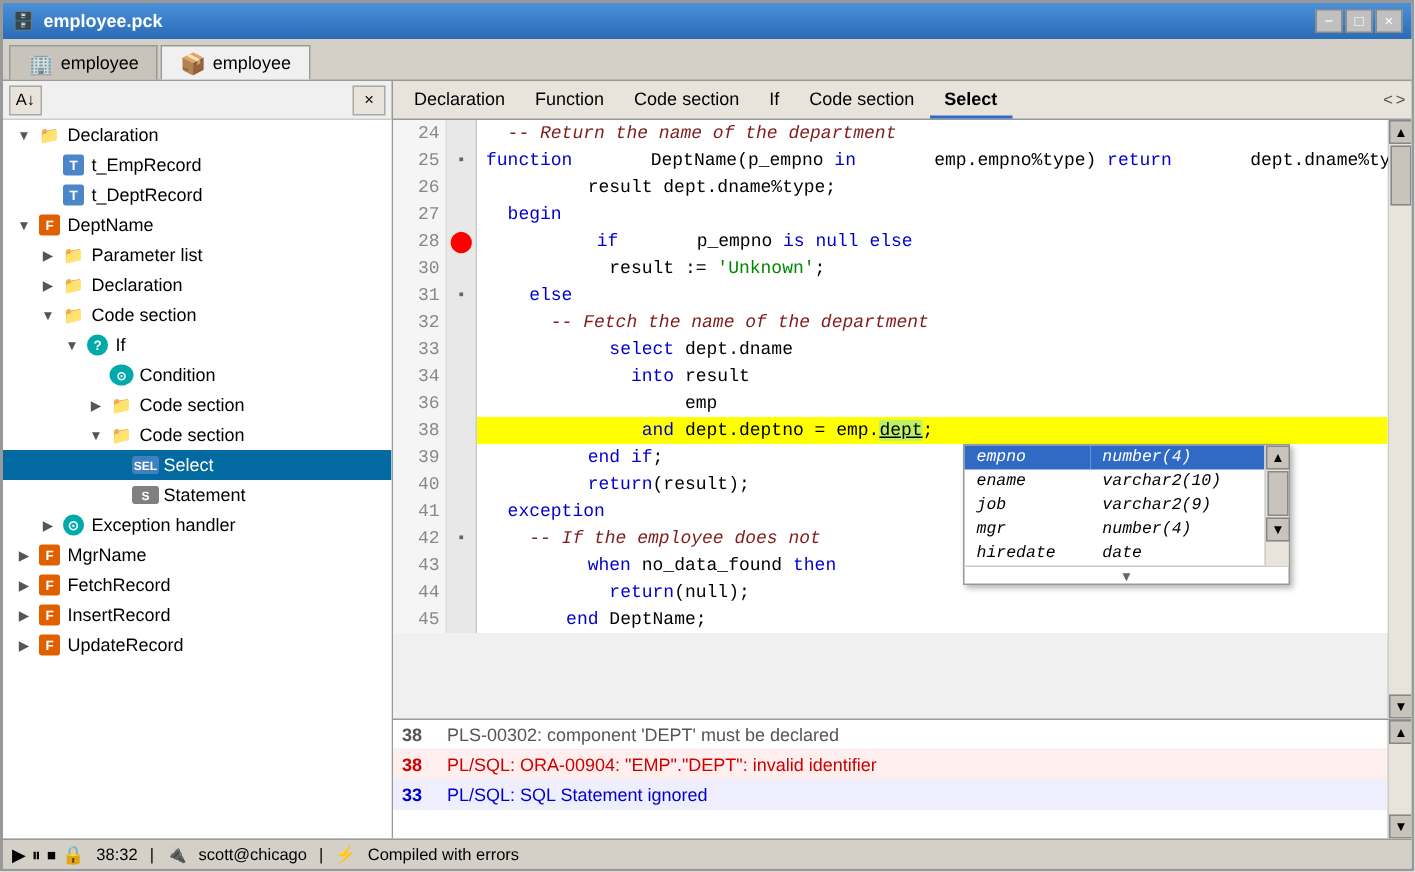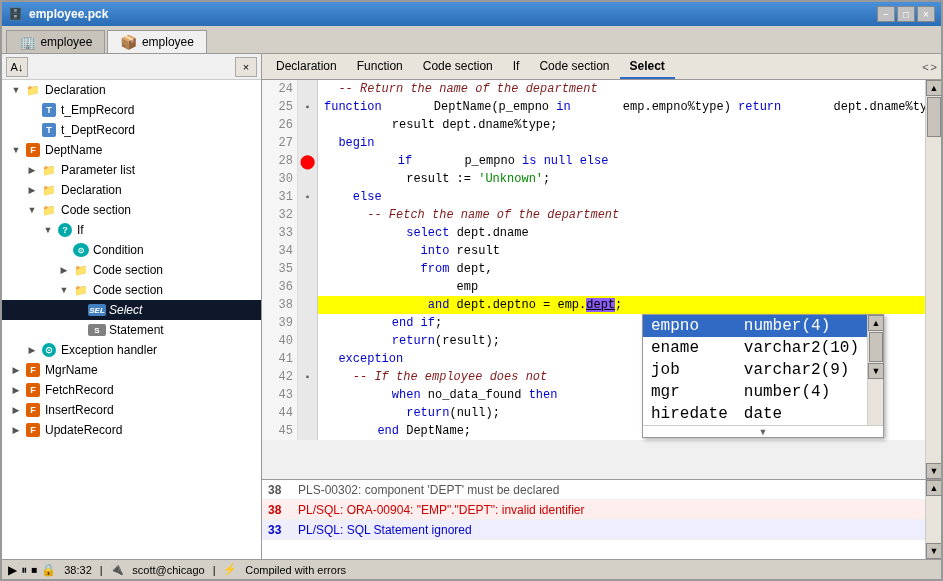--- a/index.html
+++ b/index.html
@@ -18,21 +18,21 @@
     .tab-icon { font-size: 14px; }
     
     .main-area { display: flex; flex: 1; overflow: hidden; }
     
     
     .left-panel { width: 260px; background: #f0f0f0; border-right: 1px solid #999; display: flex; flex-direction: column; flex-shrink: 0; }
     .left-toolbar { display: flex; align-items: center; padding: 2px 4px; border-bottom: 1px solid #ccc; height: 26px; gap: 4px; }
     .toolbar-btn { width: 22px; height: 20px; background: #e8e4dc; border: 1px solid #aaa; display: flex; align-items: center; justify-content: center; font-size: 11px; cursor: pointer; }
     .tree-container { flex: 1; overflow-y: auto; overflow-x: hidden; background: white; }
     .tree-item { display: flex; align-items: center; padding: 2px 2px; cursor: pointer; white-space: nowrap; font-size: 12px; height: 20px; }
-    .tree-item.selected { background: #0f172a; color: white; font-style: italic; }
+    .tree-item.selected { background: #0369a1; color: white; }
     .tree-item .indent { display: inline-block; }
     .tree-item .expander { width: 16px; display: inline-flex; align-items: center; justify-content: center; font-size: 9px; color: #555; }
     .tree-icon { width: 18px; height: 16px; display: inline-flex; align-items: center; justify-content: center; margin-right: 3px; font-size: 11px; }
     .icon-folder { color: #daa520; }
     .icon-type-T { background: #4a86c8; color: white; font-size: 9px; font-weight: bold; width: 14px; height: 14px; border-radius: 2px; display: inline-flex; align-items: center; justify-content: center; }
     .icon-func-F { background: #e06000; color: white; font-size: 9px; font-weight: bold; width: 14px; height: 14px; border-radius: 2px; display: inline-flex; align-items: center; justify-content: center; }
     .icon-select { background: #4080c0; color: white; font-size: 8px; font-weight: bold; width: 22px; height: 12px; border-radius: 2px; display: inline-flex; align-items: center; justify-content: center; }
     .icon-statement { background: #808080; color: white; font-size: 8px; font-weight: bold; width: 22px; height: 12px; border-radius: 2px; display: inline-flex; align-items: center; justify-content: center; }
     .icon-if { background: #00aaaa; color: white; font-size: 9px; font-weight: bold; width: 14px; height: 14px; border-radius: 50%; display: inline-flex; align-items: center; justify-content: center; }
     .icon-condition { background: #00aaaa; color: white; font-size: 8px; font-weight: bold; width: 16px; height: 14px; border-radius: 50%; display: inline-flex; align-items: center; justify-content: center; }
@@ -55,21 +55,21 @@
     .line-code { padding-left: 6px; white-space: pre; }
     
     
     .c-comment { color: #7f1d1d; font-style: italic; }
     .c-keyword { color: #0000cc; }
     .c-string { color: #008800; }
     .c-normal { color: #000000; padding-left: 45px; }
     
     
     .autocomplete-popup { position: absolute; background: white; border: 1px solid #999; box-shadow: 2px 2px 4px rgba(0,0,0,0.3); z-index: 100; }
-    .autocomplete-table { font-family: 'Courier New', monospace; font-size: 16px; min-width: 200px; }
+    .autocomplete-table { font-family: 'Courier New', monospace; font-size: 11px; min-width: 200px; font-style: italic; }
     .autocomplete-table table { width: 100%; border-collapse: collapse; }
     .autocomplete-table td { padding: 2px 8px; }
     .autocomplete-row.selected { background: #316ac5; color: white; }
     .autocomplete-scrollbar { width: 16px; background: #e8e4dc; border-left: 1px solid #ccc; }
     .ac-scroll-btn { width: 16px; height: 16px; background: #c8c4bc; border: 1px solid #888; display: flex; align-items: center; justify-content: center; font-size: 9px; cursor: pointer; }
     .ac-thumb { width: 14px; height: 30px; background: #c8c4bc; margin: 1px; border: 1px solid #888; }
     .autocomplete-footer { height: 12px; border-top: 1px solid #ccc; display: flex; align-items: center; justify-content: center; }
     .ac-down-arrow { font-size: 9px; color: #666; }
     
     
@@ -379,38 +379,33 @@
                 <span class="line-gutter"></span>
                 <span class="line-code c-normal">      <span class="c-keyword">select</span> dept.dname</span>
               </div>
 
               <div class="code-line">
                 <span class="line-num">34</span>
                 <span class="line-gutter"></span>
                 <span class="line-code c-normal">        <span class="c-keyword">into</span> result</span>
               </div>
 
-              <div class="code-line">
-                <span class="line-num">35</span>
-                <span class="line-gutter"></span>
-                <span class="line-code c-normal">        <span class="c-keyword">from</span> dept,</span>
-              </div>
 
               <div class="code-line">
                 <span class="line-num">36</span>
                 <span class="line-gutter"></span>
                 <span class="line-code c-normal">             emp</span>
               </div>
 
 
               <div style="position:relative">
                 <div class="code-line highlighted">
                   <span class="line-num">38</span>
                   <span class="line-gutter"></span>
-                  <span class="line-code c-normal">         <span class="c-keyword">and</span> dept.deptno = emp.<span style="background:#8b5cf6;text-decoration:underline;margin-top:31px;">dept</span>;</span>
+                  <span class="line-code c-normal">         <span class="c-keyword">and</span> dept.deptno = emp.<span style="background:#bef264;text-decoration:underline;margin-top:31px;">dept</span>;</span>
                 </div>
 
                 <div class="autocomplete-popup" style="left:380px;top:18px;">
                   <div style="display:flex;">
                     <div class="autocomplete-table">
                       <table>
                         <tbody>
                             <tr class="autocomplete-row selected">
                           <td>empno</td>
                           <td>number(4)</td>

